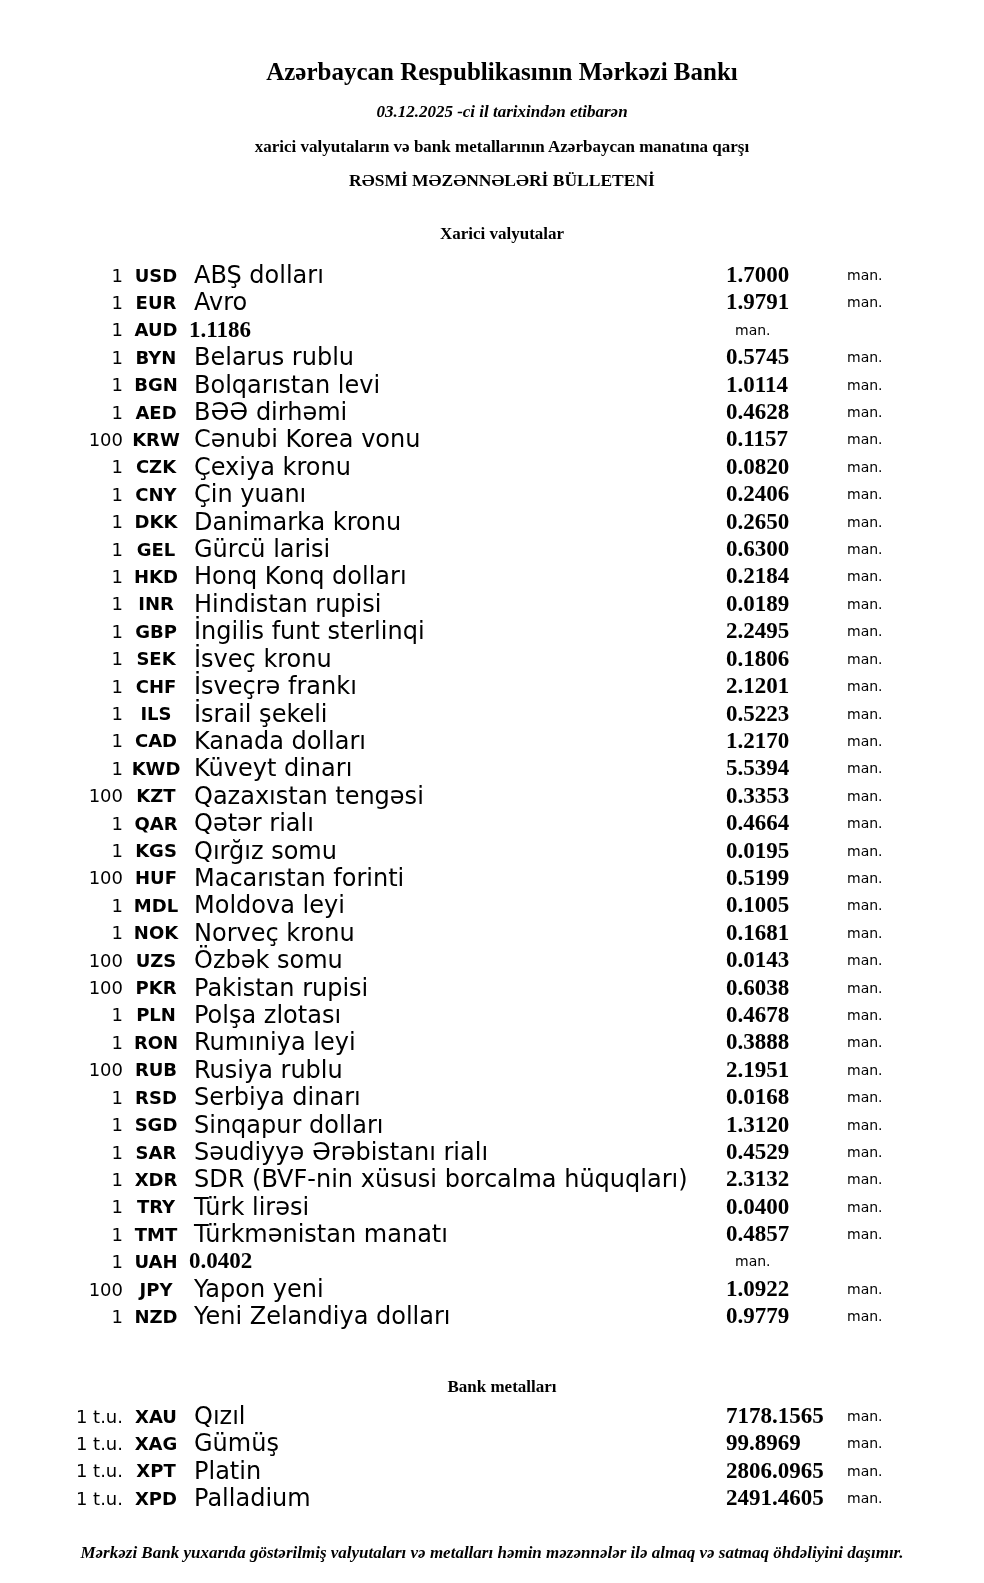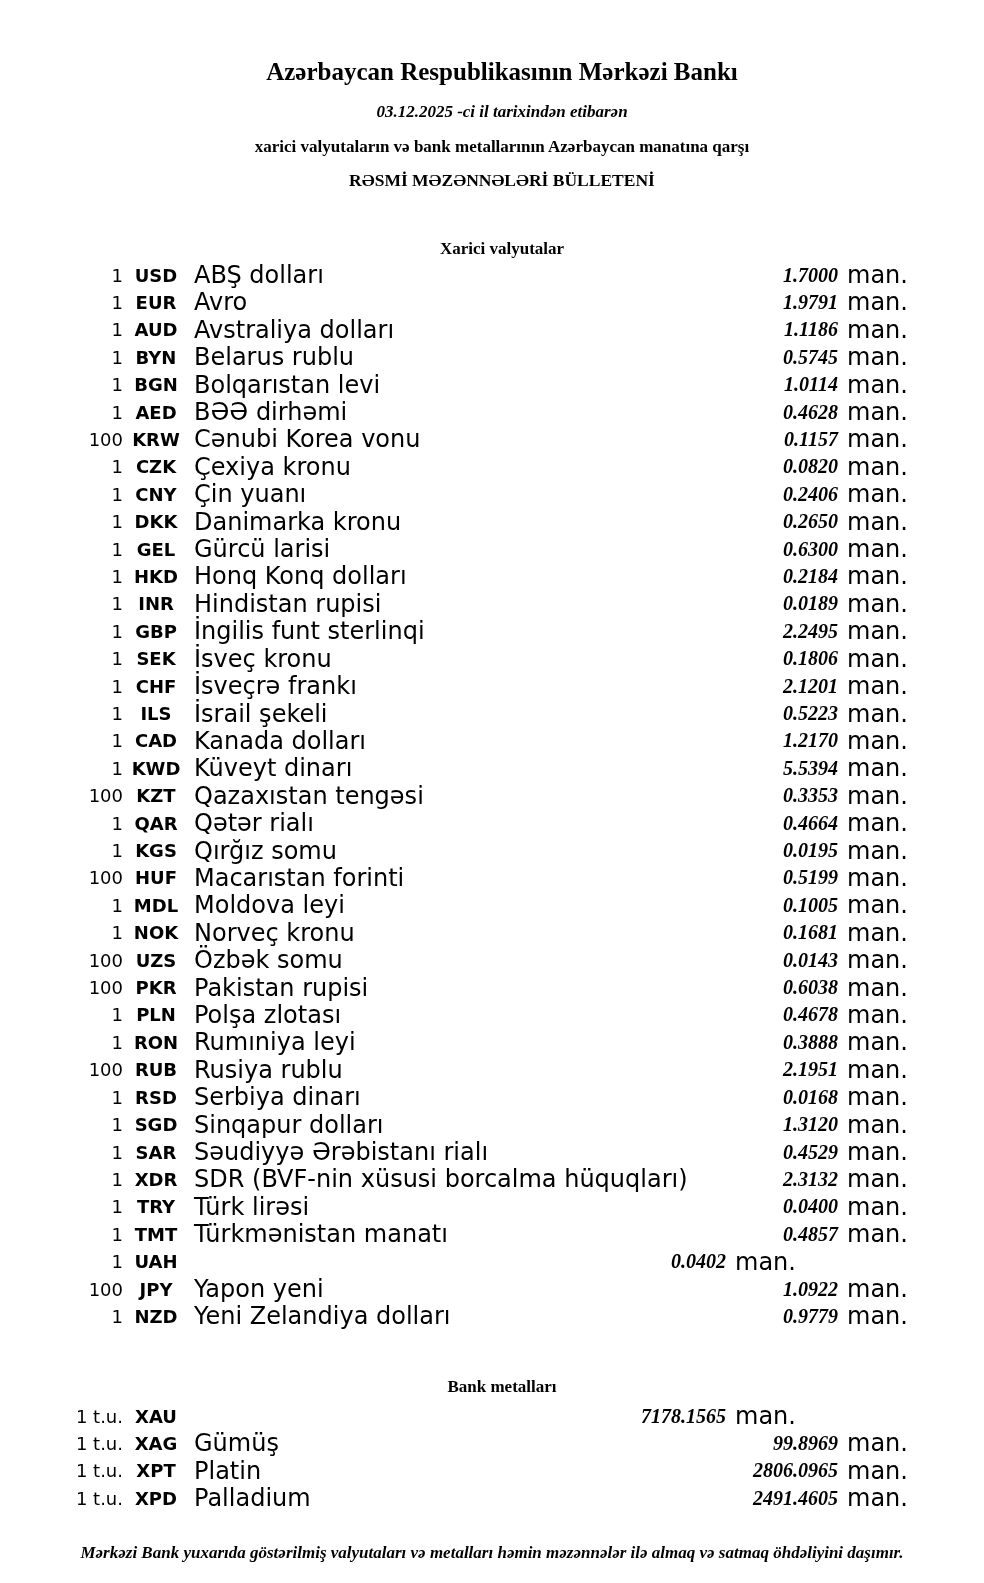--- a/index.html
+++ b/index.html
@@ -32,21 +32,21 @@
   .section-title {
     position: absolute;
     left: 30px;
     width: 944px;
     text-align: center;
     font-family: "Liberation Serif", serif;
     font-weight: bold;
     font-size: 17px;
     white-space: nowrap;
   }
-  .currencies-title { top: 239px; }
+  .currencies-title { top: 224px; }
   .metals-title     { top: 1377px; }
   .rows {
     position: absolute;
     left: 0;
     width: 900px;
   }
   #currency-rows { top: 261px; }
   #metal-rows    { top: 1402px; }
   .row {
     display: grid;
@@ -63,30 +63,29 @@
     font-size: 18px;
     font-weight: bold;
   }
   .cell-name {
     text-align: left;
     padding-left: 5px;
     font-size: 24px;
     white-space: nowrap;
   }
   .cell-rate {
-    text-align: right;
+    text-align: left;
     font-family: "Liberation Serif", serif;
     font-weight: bold;
-    font-style: italic;
-    font-size: 20px;
+    font-size: 23px;
   }
   .cell-unit {
     text-align: left;
     padding-left: 9px;
-    font-size: 24px;
+    font-size: 14px;
   }
   .disclaimer {
     position: absolute;
     top: 1543px;
     left: 0;
     width: 984px;
     text-align: center;
     font-family: "Liberation Serif", serif;
     font-style: italic;
     font-size: 17px;
@@ -120,21 +119,20 @@
       <div class="row">
     <span class="cell-qty">1</span>
     <span class="cell-code">EUR</span>
     <span class="cell-name">Avro</span>
     <span class="cell-rate">1.9791</span>
     <span class="cell-unit">man.</span>
   </div>
       <div class="row">
     <span class="cell-qty">1</span>
     <span class="cell-code">AUD</span>
-    <span class="cell-name">Avstraliya dolları</span>
     <span class="cell-rate">1.1186</span>
     <span class="cell-unit">man.</span>
   </div>
       <div class="row">
     <span class="cell-qty">1</span>
     <span class="cell-code">BYN</span>
     <span class="cell-name">Belarus rublu</span>
     <span class="cell-rate">0.5745</span>
     <span class="cell-unit">man.</span>
   </div>
@@ -383,20 +381,21 @@
     <span class="cell-unit">man.</span>
   </div>
     </div>
 
   <div class="section-title metals-title">Bank metalları</div>
 
   <div class="rows" id="metal-rows">
       <div class="row">
     <span class="cell-qty">1 t.u.</span>
     <span class="cell-code">XAU</span>
+    <span class="cell-name">Qızıl</span>
     <span class="cell-rate">7178.1565</span>
     <span class="cell-unit">man.</span>
   </div>
       <div class="row">
     <span class="cell-qty">1 t.u.</span>
     <span class="cell-code">XAG</span>
     <span class="cell-name">Gümüş</span>
     <span class="cell-rate">99.8969</span>
     <span class="cell-unit">man.</span>
   </div>

